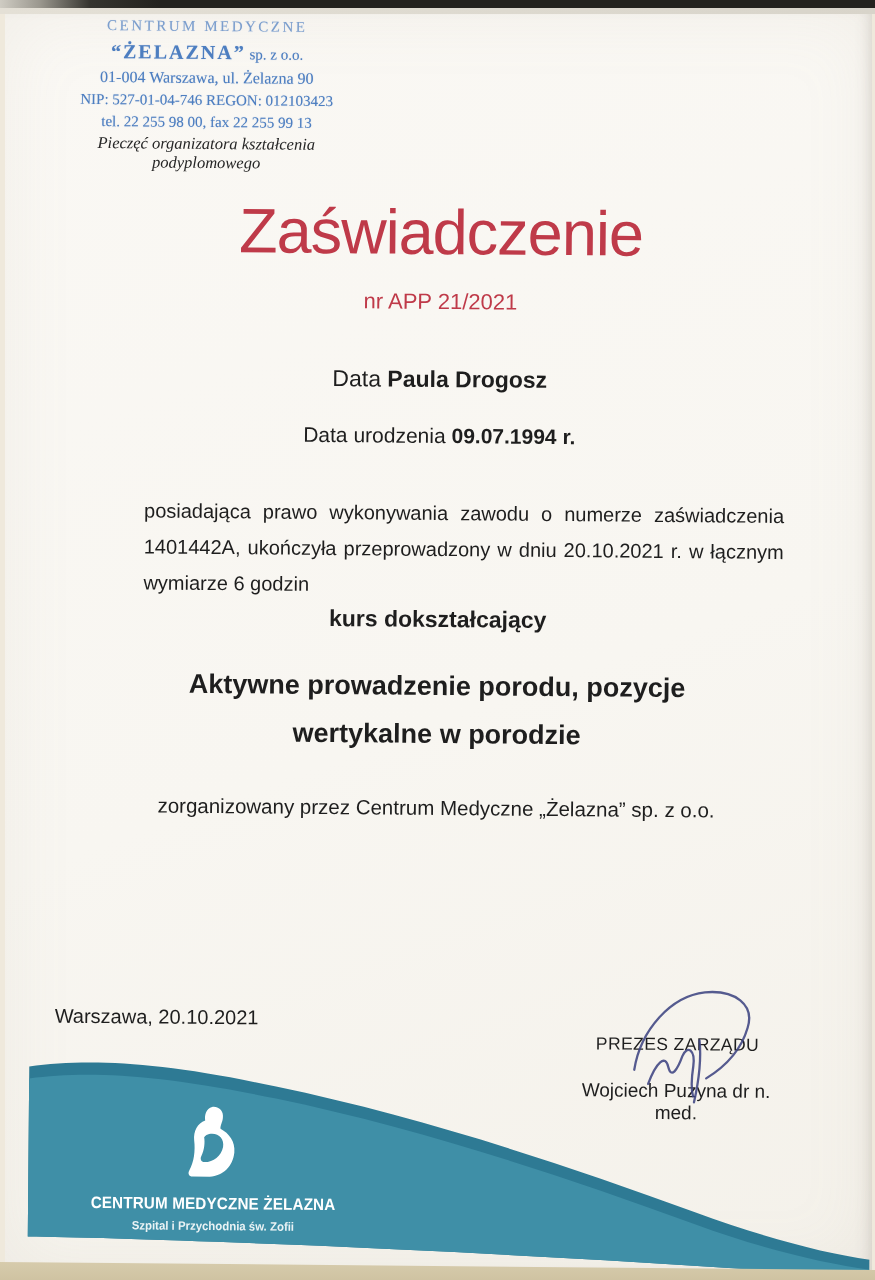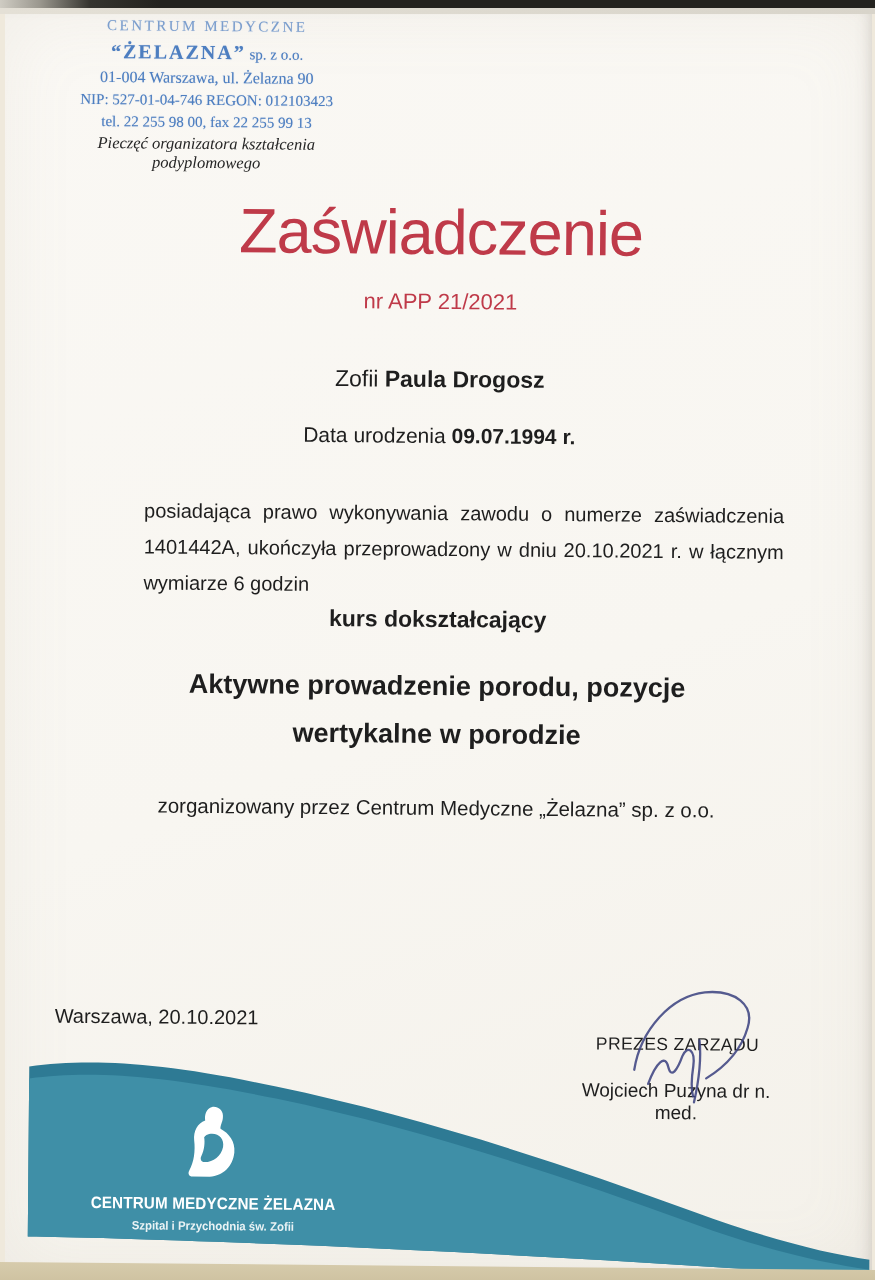--- a/index.html
+++ b/index.html
@@ -100,21 +100,21 @@
       <div class="stamp-l3">01-004 Warszawa, ul. Żelazna 90</div>
       <div class="stamp-l4">NIP: 527-01-04-746   REGON: 012103423</div>
       <div class="stamp-l5">tel. 22 255 98 00,  fax 22 255 99 13</div>
       <div class="stamp-caption">Pieczęć organizatora kształcenia</div>
       <div class="stamp-caption">podyplomowego</div>
     </div>
 
     <div class="abs center doc-title">Zaświadczenie</div>
     <div class="abs center doc-number">nr APP 21/2021</div>
 
-    <div class="abs center recipient-line"><span>Zofii </span><span class="bold">Paula Drogosz</span></div>
+    <div class="abs center recipient-line"><span>Data </span><span class="bold">Paula Drogosz</span></div>
     <div class="abs center birth-line"><span>Data urodzenia </span><span class="bold">09.07.1994 r.</span></div>
 
     <div class="abs body-par">
       <div class="jline">posiadająca prawo wykonywania zawodu o numerze zaświadczenia</div>
       <div class="jline">1401442A, ukończyła przeprowadzony w dniu 20.10.2021 r. w łącznym</div>
       <div>wymiarze 6 godzin</div>
     </div>
 
     <div class="abs center course-type">kurs dokształcający</div>
     <div class="abs center course-title">

